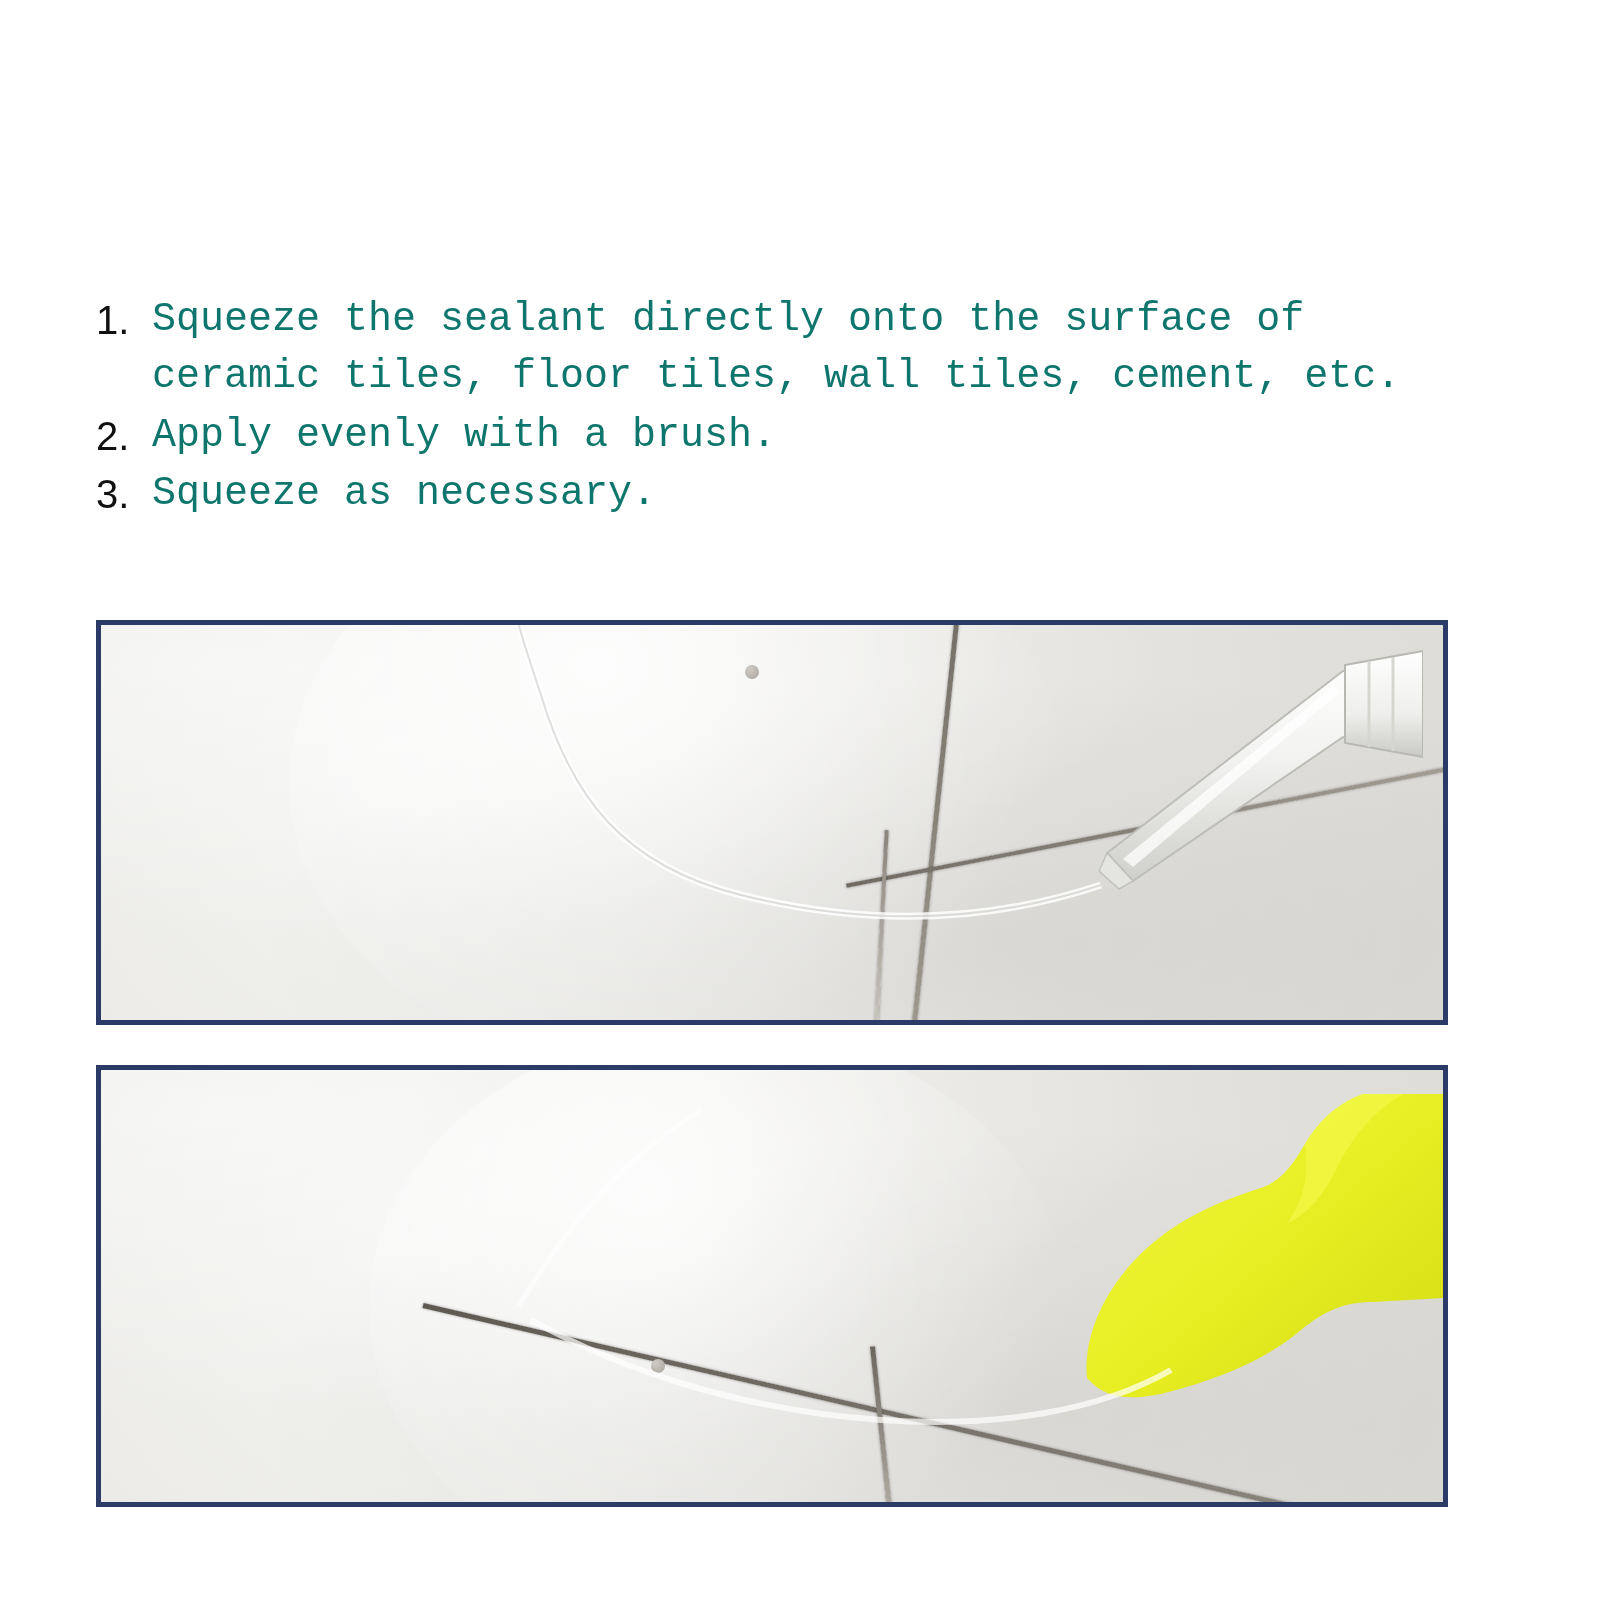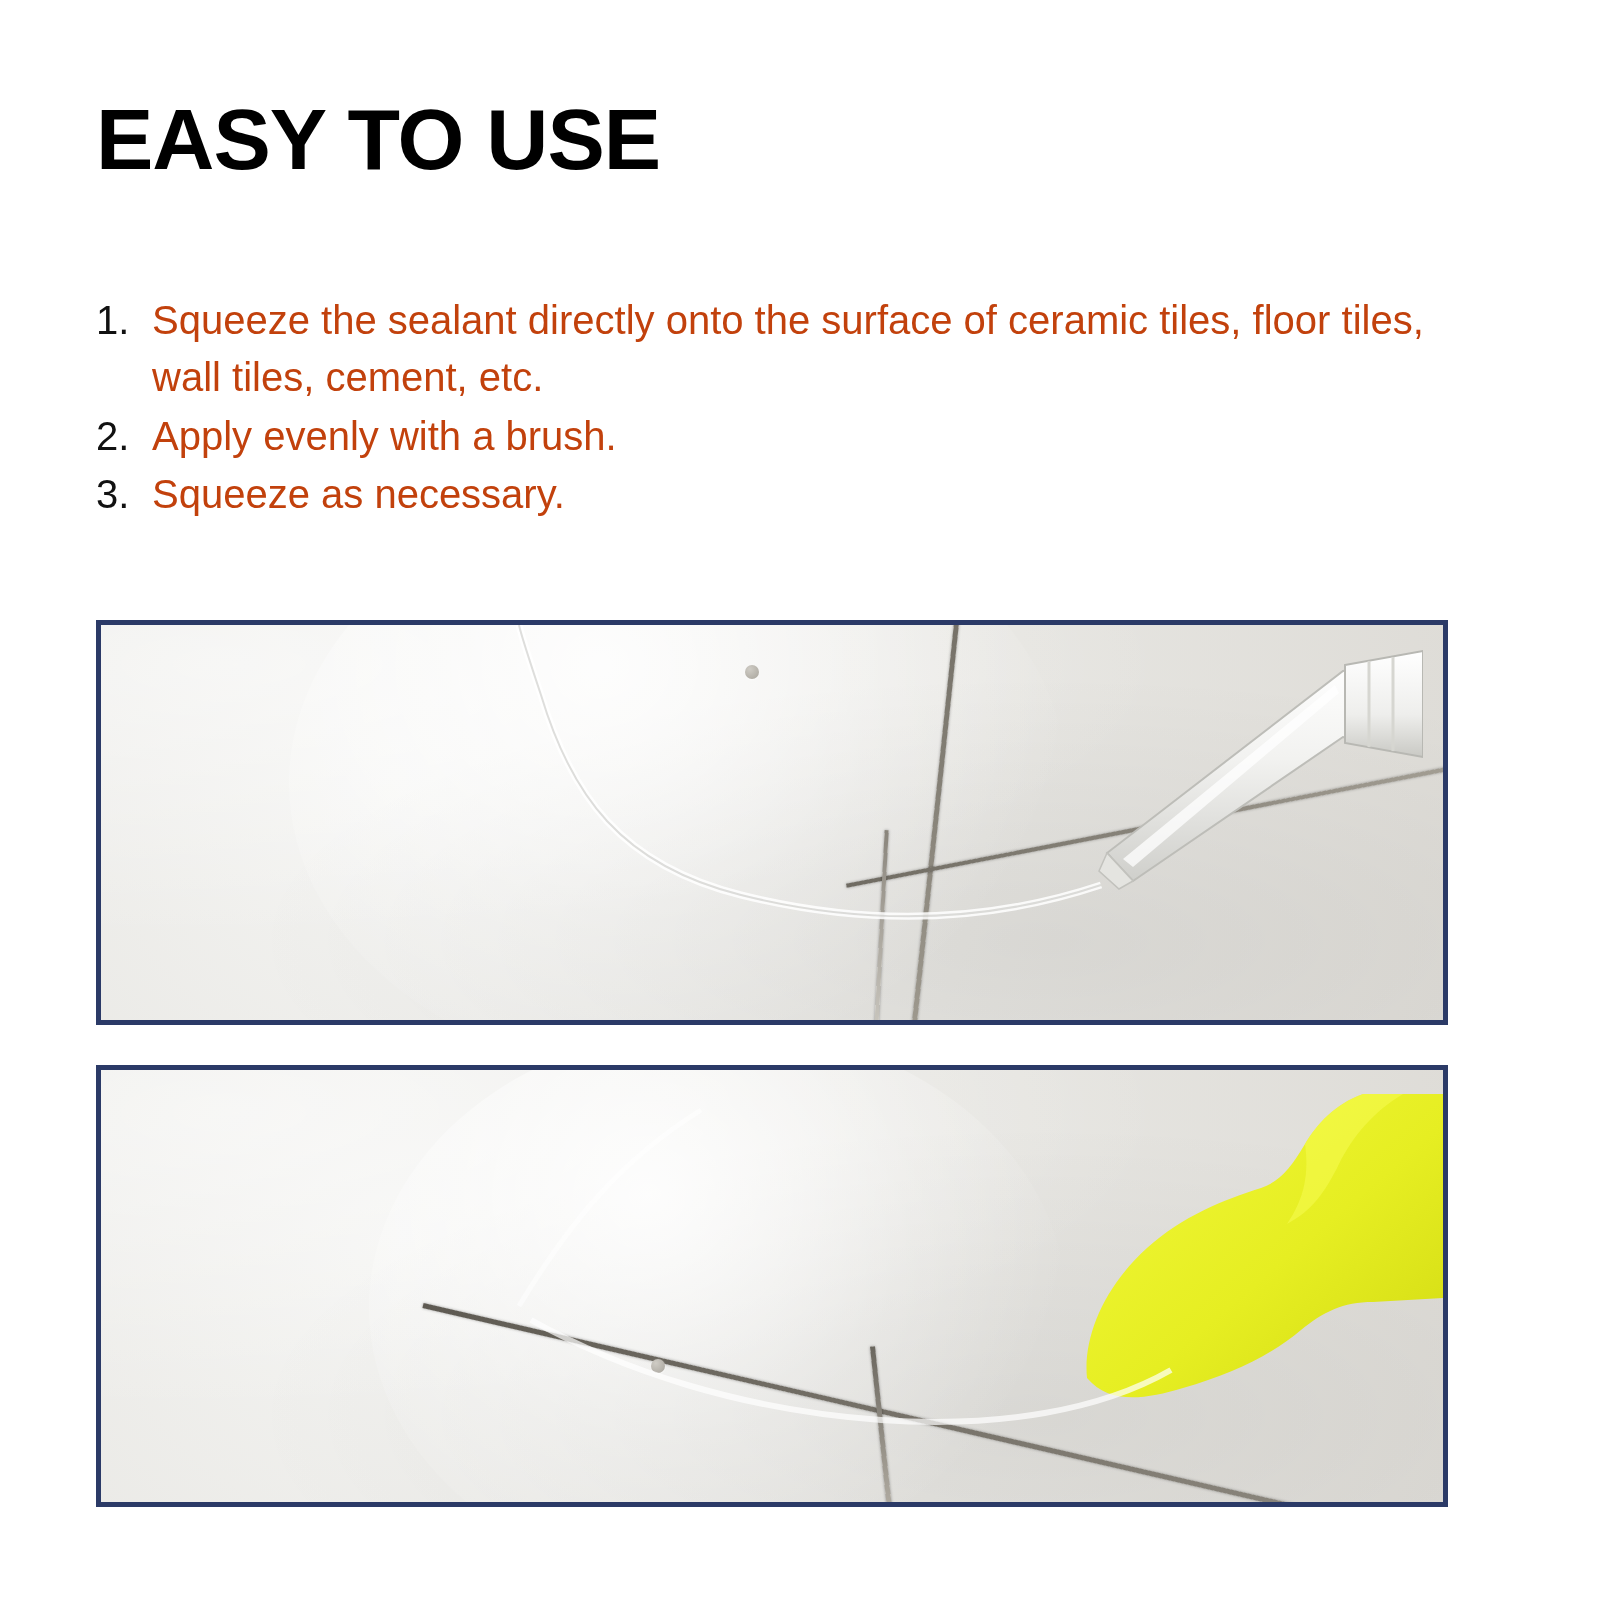--- a/index.html
+++ b/index.html
@@ -51,21 +51,22 @@
     align-items: flex-start;
     margin-bottom: 2px;
   }
   .step-num {
     flex: 0 0 auto;
     width: 56px;
     color: #111111;
   }
   .step-text {
     flex: 1 1 auto;
-    color: #c2410c;
+    color: #0f766e;
+    font-family: Liberation Mono, monospace;
   }
 
   
   .photo {
     position: absolute;
     border: 5px solid #2b3a67;
     box-sizing: border-box;
     overflow: hidden;
     background: #e9e8e4;
   }
@@ -192,21 +193,20 @@
     top: 18px;
     width: 370px;
     height: 330px;
   }
 </style>
 </head>
 <body>
 
 <div class="page">
 
-  <div class="heading">EASY TO USE</div>
 
   <div class="steps">
     <div class="step">
       <span class="step-num">1.</span>
       <span class="step-text">Squeeze the sealant directly onto the surface of ceramic tiles, floor tiles, wall tiles, cement, etc.</span>
     </div>
     <div class="step">
       <span class="step-num">2.</span>
       <span class="step-text">Apply evenly with a brush.</span>
     </div>

